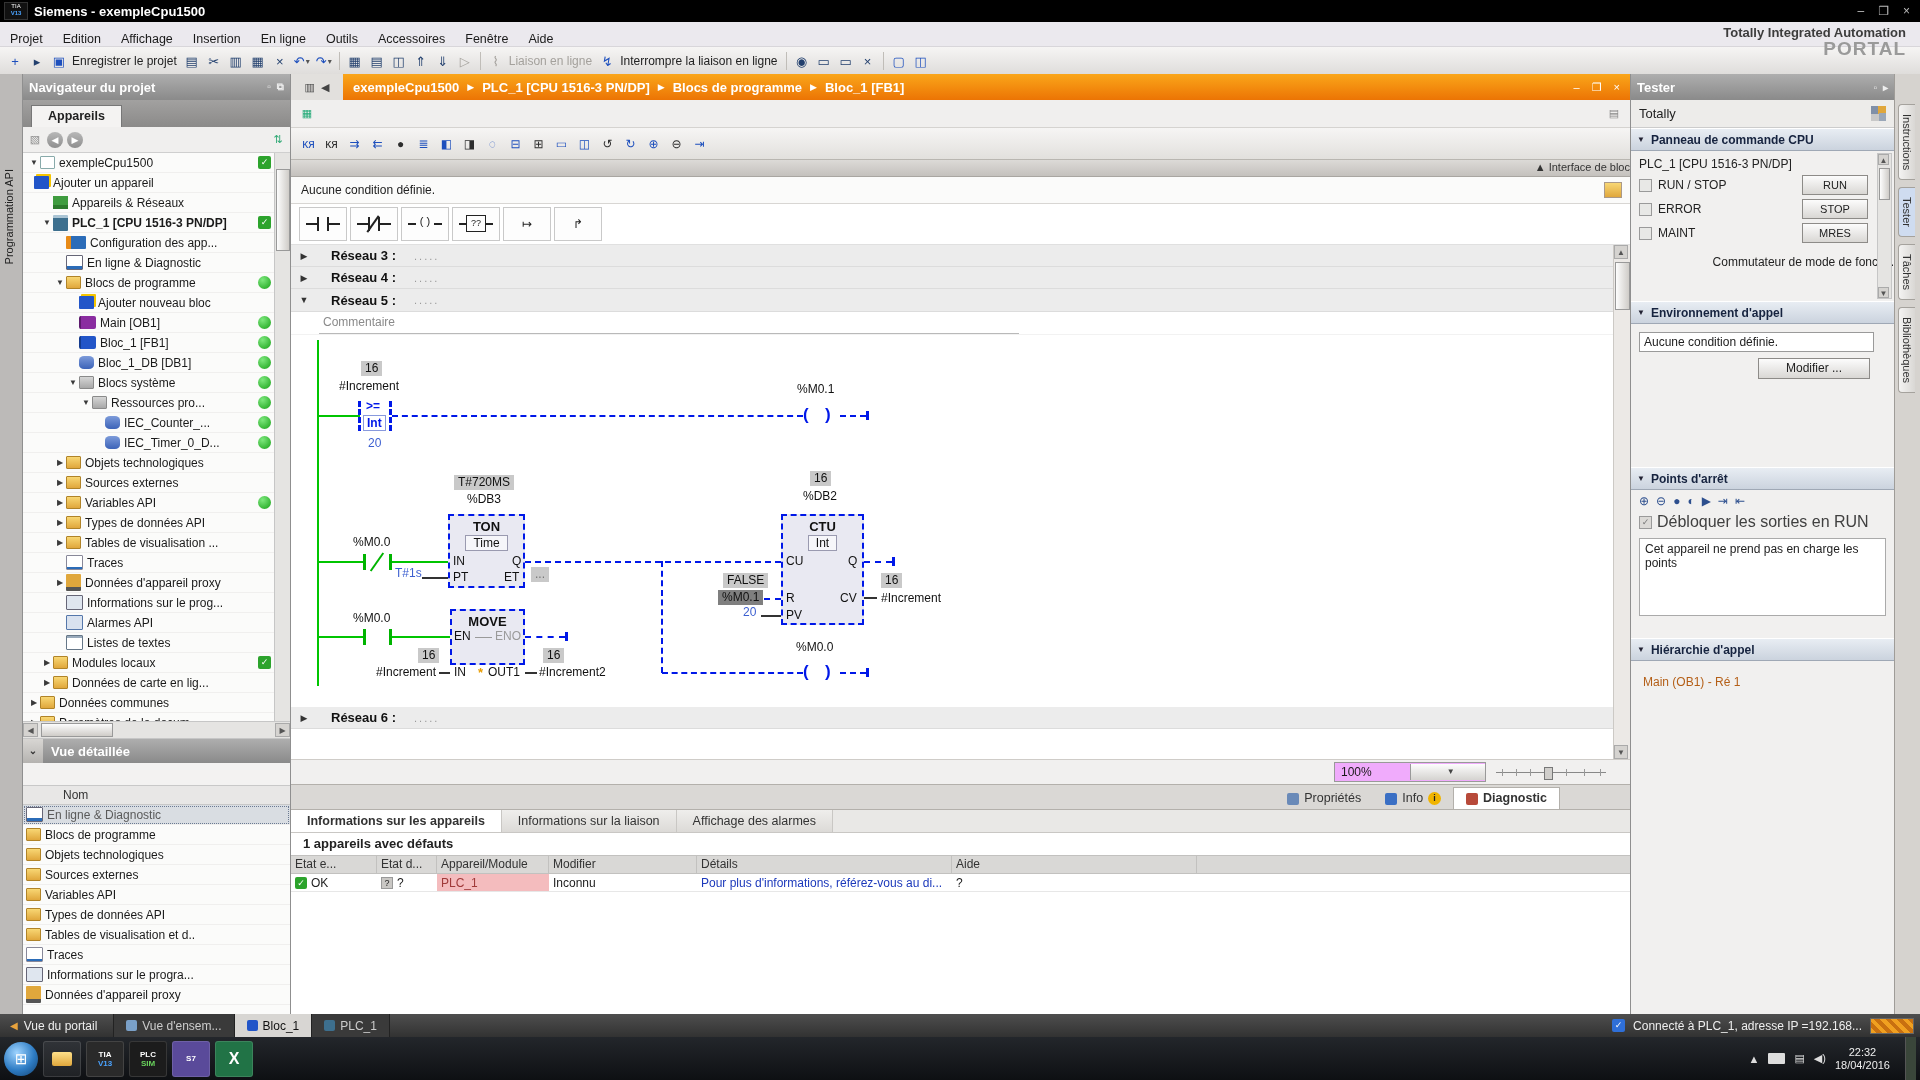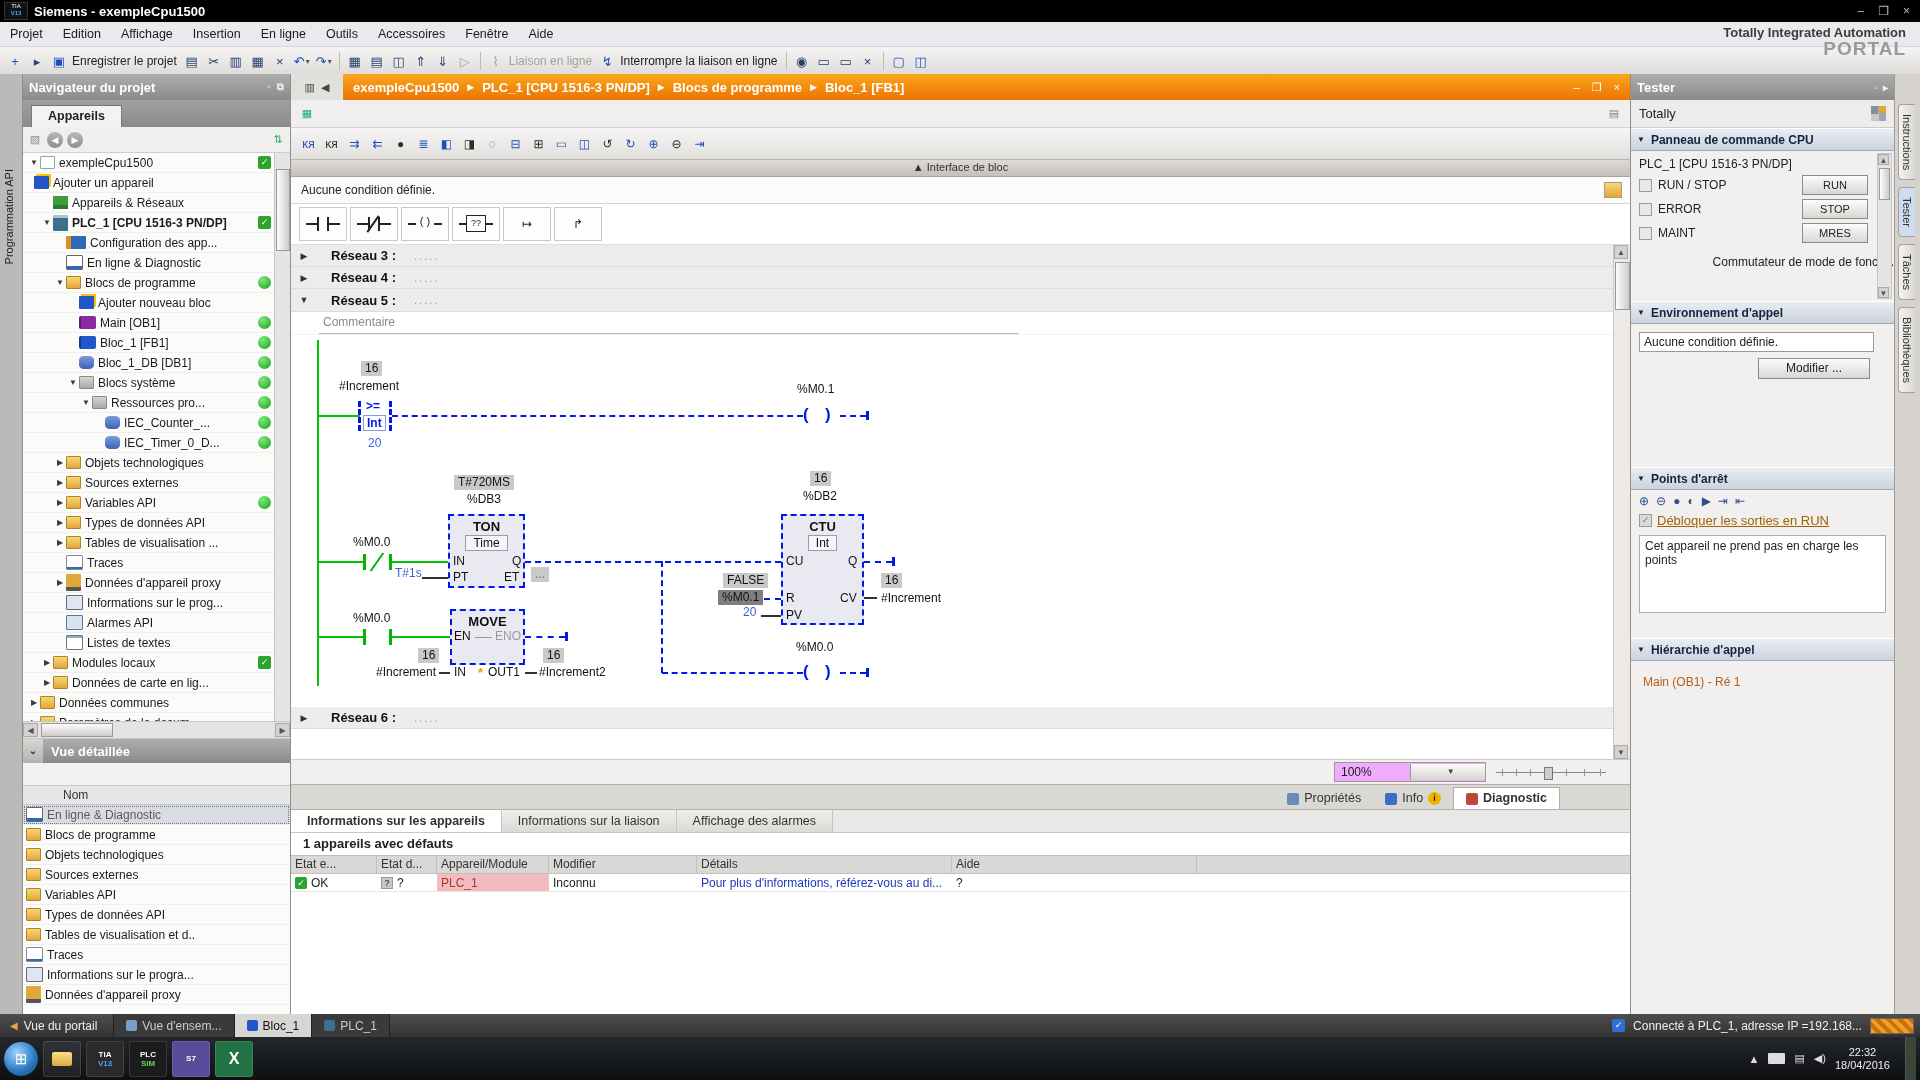--- a/index.html
+++ b/index.html
@@ -3,21 +3,21 @@
 <meta charset="utf-8">
 <style>
   html,body{margin:0;padding:0;background:#444;font-family:"Liberation Sans",sans-serif;}
   #app{position:relative;width:1920px;height:1080px;background:#ebe9ee;overflow:hidden;font-size:12px;color:#1a1a1a;}
   
   .titlebar{height:22px;background:#000;color:#fff;display:flex;align-items:center;padding-left:4px;}
   .tia-badge{width:22px;height:16px;background:#111;border:1px solid #333;color:#fff;font-size:6px;line-height:7px;text-align:center;margin-right:6px;}
   .tia-badge b{color:#4aa3ff;}
   .titletext{font-size:13px;font-weight:bold;}
   .winctl{margin-left:auto;display:flex;gap:14px;padding-right:10px;color:#bbb;font-size:12px;}
-  .menubar{height:24px;background:#ebe9ee;display:flex;align-items:center;border-bottom:1px solid #d8d6da;}
+  .menubar{height:24px;background:#ebe9ee;display:flex;align-items:flex-end;border-bottom:1px solid #d8d6da;}
   .menu-item{padding:0 10px;font-size:12.5px;}
   .toolbar{height:28px;background:linear-gradient(#f6f5f4,#dedcda);border-bottom:1px solid #b5b2ad;display:flex;align-items:center;padding-left:4px;}
   .tbi{display:inline-flex;align-items:center;justify-content:center;min-width:20px;height:20px;margin:0 1px;border-radius:2px;font-size:13px;color:#1d4fbd;}
   .tbi .g{pointer-events:none;}
   .tbi.dk{color:#23406e;}
   .tbi.dim{color:#a4a19c;}
   .tlabel{font-size:12px;color:#222;margin:0 4px 0 2px;}
   .tlabel.dim{color:#a4a19c;}
   .dd{font-size:8px;color:#555;margin-left:1px;}
   .tsep{width:1px;height:18px;background:#c0bdb8;margin:0 4px;}
@@ -86,21 +86,21 @@
   .crumbbar{height:26px;display:flex;flex:none;}
   .crumb-corner{width:52px;background:#e2e0dd;display:flex;align-items:center;justify-content:center;gap:6px;color:#444;font-size:11px;}
   .crumb-orange{flex:1;background:linear-gradient(#faa61a,#ec7404);display:flex;align-items:center;color:#fff;padding-left:10px;}
   .crumb{font-size:13px;font-weight:bold;margin-right:8px;white-space:nowrap;}
   .csep{font-size:9px;margin-right:8px;}
   .crumb-ctl{margin-left:auto;display:flex;gap:12px;padding-right:10px;font-size:11px;}
   .estrip{height:27px;background:#f0efee;border-bottom:1px solid #d5d3d0;flex:none;display:flex;align-items:center;padding:0 8px;}
   .etoolbar{height:31px;background:linear-gradient(#f6f5f4,#e2e0dd);border-bottom:1px solid #b9b6b1;flex:none;display:flex;align-items:center;padding-left:6px;}
   .eti{min-width:21px;height:21px;display:inline-flex;align-items:center;justify-content:center;font-size:12px;color:#1d4fbd;margin:0 1px;}
   .eti.dk{color:#2d2d2d;}
-  .ifacebar{height:16px;background:linear-gradient(#dcdad7,#c4c1bd);border-bottom:1px solid #a9a6a1;flex:none;text-align:center;font-size:11px;color:#333;line-height:15px;}
+  .ifacebar{height:16px;background:linear-gradient(#dcdad7,#c4c1bd);border-bottom:1px solid #a9a6a1;flex:none;text-align:right;font-size:11px;color:#333;line-height:15px;}
   .condrow{height:26px;background:#fbfbfa;border-bottom:1px solid #d8d6d3;flex:none;display:flex;align-items:center;padding:0 10px;font-size:12px;color:#222;position:relative;}
   .condrow .palico{position:absolute;right:8px;width:16px;height:14px;background:linear-gradient(#f8d774,#e0a73c);border:1px solid #a98;}
   .palrow{height:40px;background:#fff;border-bottom:1px solid #e0e0e0;flex:none;display:flex;align-items:center;padding-left:8px;gap:3px;}
   .palbtn{width:46px;height:32px;border:1px solid #c9c9c9;background:#fdfdfd;position:relative;display:inline-flex;align-items:center;justify-content:center;color:#222;}
   .psym{position:relative;width:34px;height:14px;}
   .psym .ln{position:absolute;top:6px;height:2px;background:#222;}
   .psym .br{position:absolute;top:0;width:2px;height:14px;background:#222;}
   .psym .sl{position:absolute;top:-3px;left:15px;width:2px;height:20px;background:#222;transform:rotate(35deg);}
   .psym .tx{position:absolute;top:-2px;width:100%;text-align:center;font-size:11px;}
   .networks{flex:1;background:#fff;position:relative;overflow:hidden;}
@@ -178,21 +178,21 @@
   .cpubtn{width:64px;height:18px;background:linear-gradient(#fcfcfc,#d9d7d4);border:1px solid #8d8b88;font-size:11px;text-align:center;line-height:18px;margin-right:26px;color:#222;}
   .modelabel{font-size:12px;color:#222;padding:10px 0 8px 8px;white-space:nowrap;overflow:hidden;text-align:right;}
   .tvscroll{position:absolute;top:2px;right:2px;bottom:2px;width:13px;background:#e5e4e2;border:1px solid #c6c6c6;}
   .tvthumb{position:absolute;top:14px;left:1px;width:9px;height:30px;background:linear-gradient(90deg,#fdfdfd,#cfccc8);border:1px solid #999;}
   .envinput{margin:8px 20px 6px 8px;height:18px;background:#fff;border:1px solid #9a9a9a;font-size:12px;line-height:18px;padding-left:4px;color:#222;}
   .modbtn{width:110px;height:19px;background:linear-gradient(#fcfcfc,#d9d7d4);border:1px solid #8d8b88;font-size:12px;text-align:center;line-height:19px;margin:2px 24px 0 auto;color:#222;}
   .bprow{display:flex;align-items:center;gap:7px;padding:4px 0 2px 8px;color:#2d2d2d;}
   .bpico{font-size:12px;color:#2d4f8e;}
   .chkrow{display:flex;align-items:center;gap:5px;padding:3px 0 2px 8px;}
   .chk{width:11px;height:11px;background:#dcdad7;border:1px solid #9a9a9a;color:#777;font-size:9px;line-height:11px;text-align:center;}
-  .chkrow .cl{font-size:13px;color:#a16207;text-decoration:underline;}
+  .chkrow .cl{font-size:16px;color:#404040;}
   .bpnote{margin:5px 8px 0 8px;height:78px;background:#fff;border:1px solid #aaa;font-size:12px;color:#222;padding:3px 5px;box-sizing:border-box;}
   .hier-entry{font-size:12px;color:#b45f17;padding:14px 0 0 12px;}
   
   .statusbar{position:absolute;top:1014px;left:0;width:1920px;height:23px;background:linear-gradient(#4e4e4e,#323232);display:flex;align-items:center;color:#ddd;}
   .portal-btn{display:flex;align-items:center;gap:6px;padding:0 16px 0 10px;font-size:12px;color:#eee;border-right:1px solid #222;height:100%;}
   .portal-btn .tri{color:#e8a33d;font-size:10px;}
   .sbtab{height:23px;display:flex;align-items:center;gap:5px;padding:0 12px;font-size:12px;background:#3a3a3a;color:#ccc;border-right:1px solid #222;}
   .sbtab.active{background:#d8d6d3;color:#111;}
   .sbtab .ic{width:11px;height:11px;border-radius:2px;flex:none;}
   .sb-right{margin-left:auto;display:flex;align-items:center;gap:8px;padding-right:6px;}

